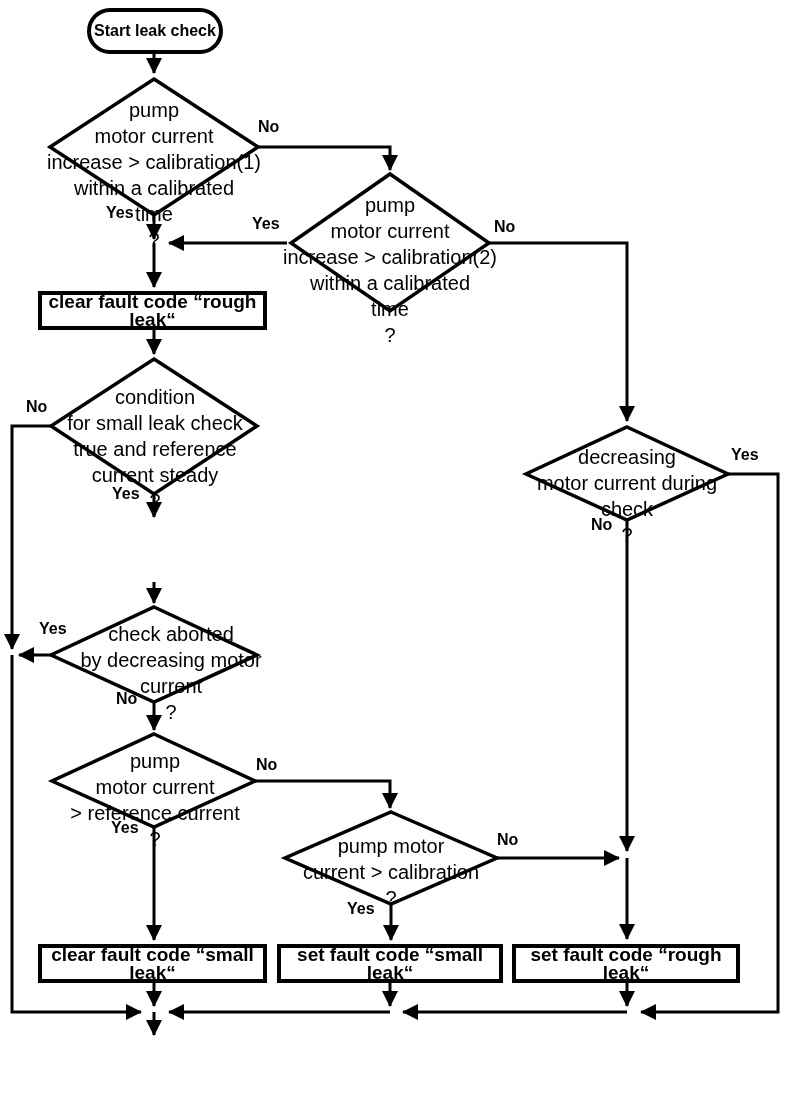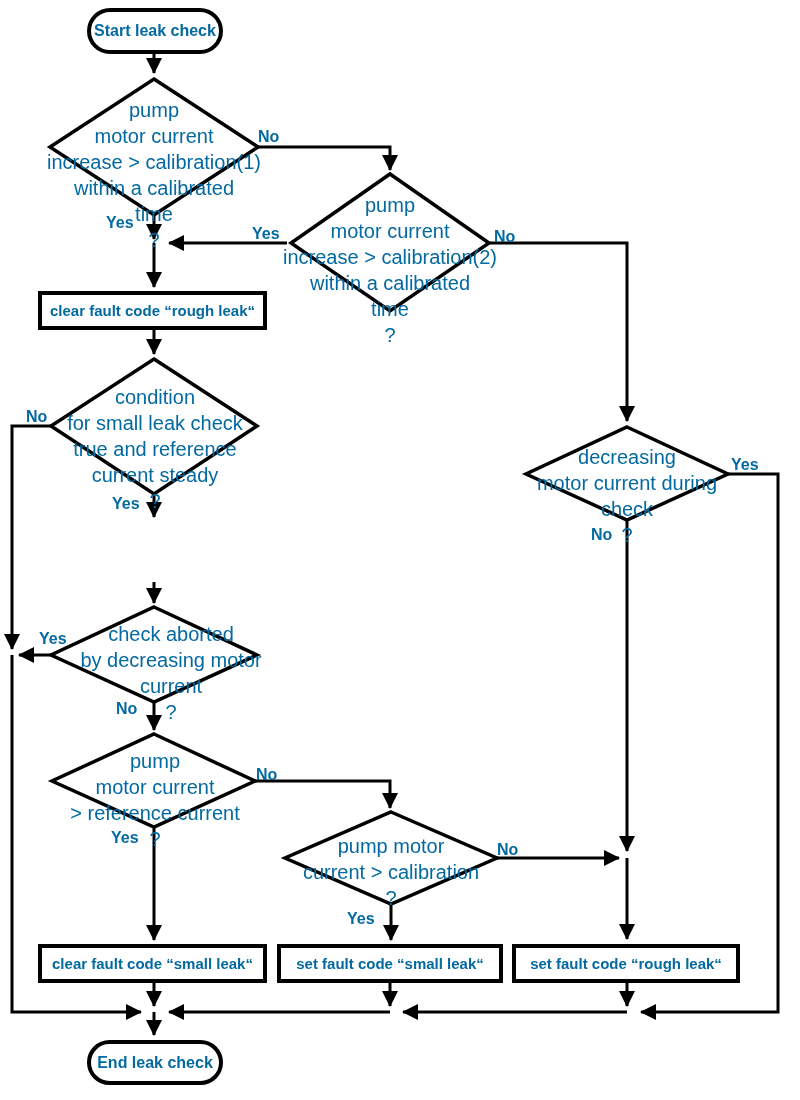--- a/index.html
+++ b/index.html
@@ -1,25 +1,25 @@
 <!DOCTYPE html>
 <html><head>
 <meta charset="utf-8">
 <style>
   html,body{margin:0;padding:0;background:#ffffff;}
   #page{position:relative;width:800px;height:1100px;background:#ffffff;overflow:hidden;
-        font-family:"Liberation Sans",sans-serif;color:#0369a1;}
+        font-family:"Liberation Sans",sans-serif;color:#000000;}
   #wires{position:absolute;left:0;top:0;width:800px;height:1100px;}
   .proc{position:absolute;box-sizing:border-box;border:4px solid #000;background:#fff;
         display:flex;align-items:center;justify-content:center;text-align:center;
-        font-weight:bold;font-size:15px;line-height:18px;white-space:pre-line;}
+        font-weight:bold;font-size:19px;line-height:18px;white-space:pre-line;}
   .terminal{border-radius:23px;font-size:16px;}
   .dtext{position:absolute;text-align:center;font-weight:normal;font-size:20px;
          line-height:26px;white-space:pre-line;}
-  .elabel{position:absolute;font-weight:bold;font-size:16px;line-height:16px;margin-top:10px;}
+  .elabel{position:absolute;font-weight:bold;font-size:16px;line-height:16px;}
 </style>
 </head>
 <body>
 
 <div id="page">
 
   <svg id="wires" viewBox="0 0 800 1100" xmlns="http://www.w3.org/2000/svg">
     <defs>
       <marker id="arrow" markerUnits="userSpaceOnUse" markerWidth="18" markerHeight="18" refX="15" refY="8" orient="auto">
         <path d="M0,0 L16,8 L0,16 Z" fill="#000"></path>
@@ -61,21 +61,20 @@
       <polygon points="390,174 489,243 390,311 291,243"></polygon>
       <polygon points="154,359 257,426 154,494 51,426"></polygon>
       <polygon points="154,607 257,655 154,702 51,655"></polygon>
       <polygon points="154,734 255,781 154,827 52,781"></polygon>
       <polygon points="391,812 497,858 391,904 285,858"></polygon>
       <polygon points="627,427 728,474 627,520 526,474"></polygon>
     </g>
   </svg>
 
   <div class="proc terminal" style="left:87px;top:8px;width:136px;height:46px;">Start leak check</div>
-  <div class="proc terminal" style="left:87px;top:1040px;width:136px;height:45px;">End leak check</div>
 
   <div class="proc" style="left:38px;top:291px;width:229px;height:39px;">clear fault code “rough leak“</div>
   <div class="proc" style="left:38px;top:944px;width:229px;height:39px;">clear fault code “small leak“</div>
   <div class="proc" style="left:512px;top:944px;width:228px;height:39px;">set fault code “rough leak“</div>
   <div class="proc" style="left:277px;top:944px;width:226px;height:39px;">set fault code “small leak“</div>
 
   <div class="dtext" style="left:44px;top:97px;width:220px;">pump
 motor current
 increase &gt; calibration(1)
 within a calibrated

